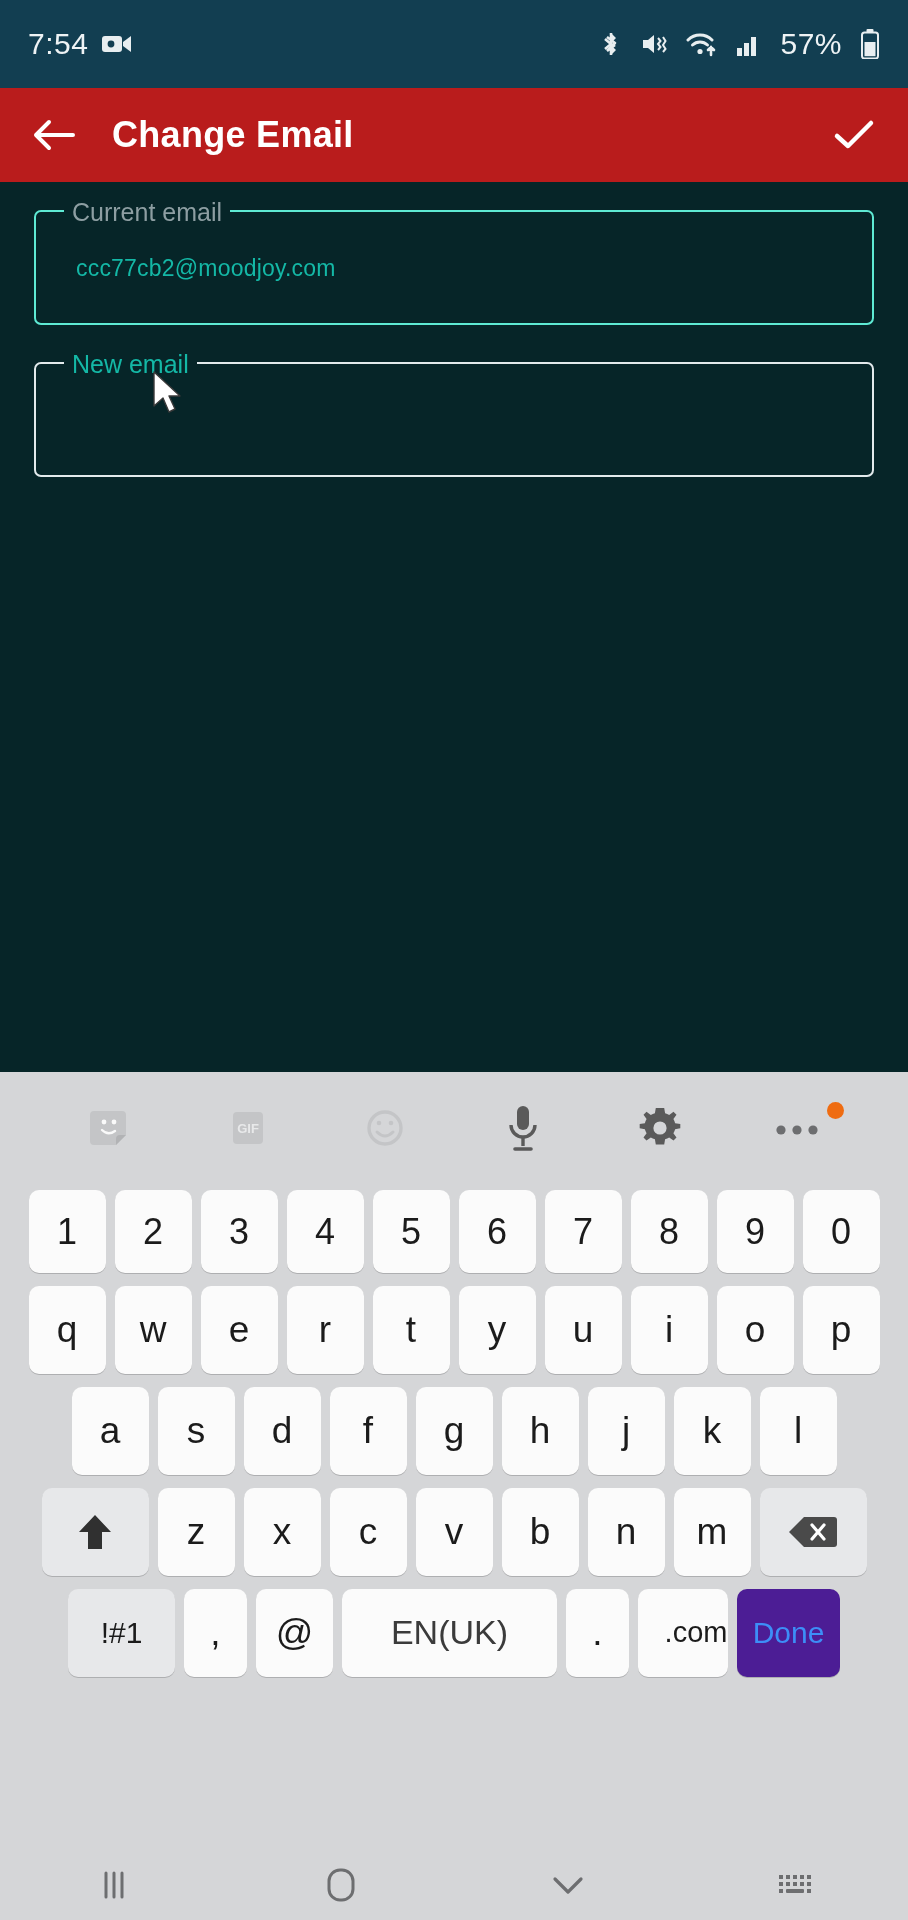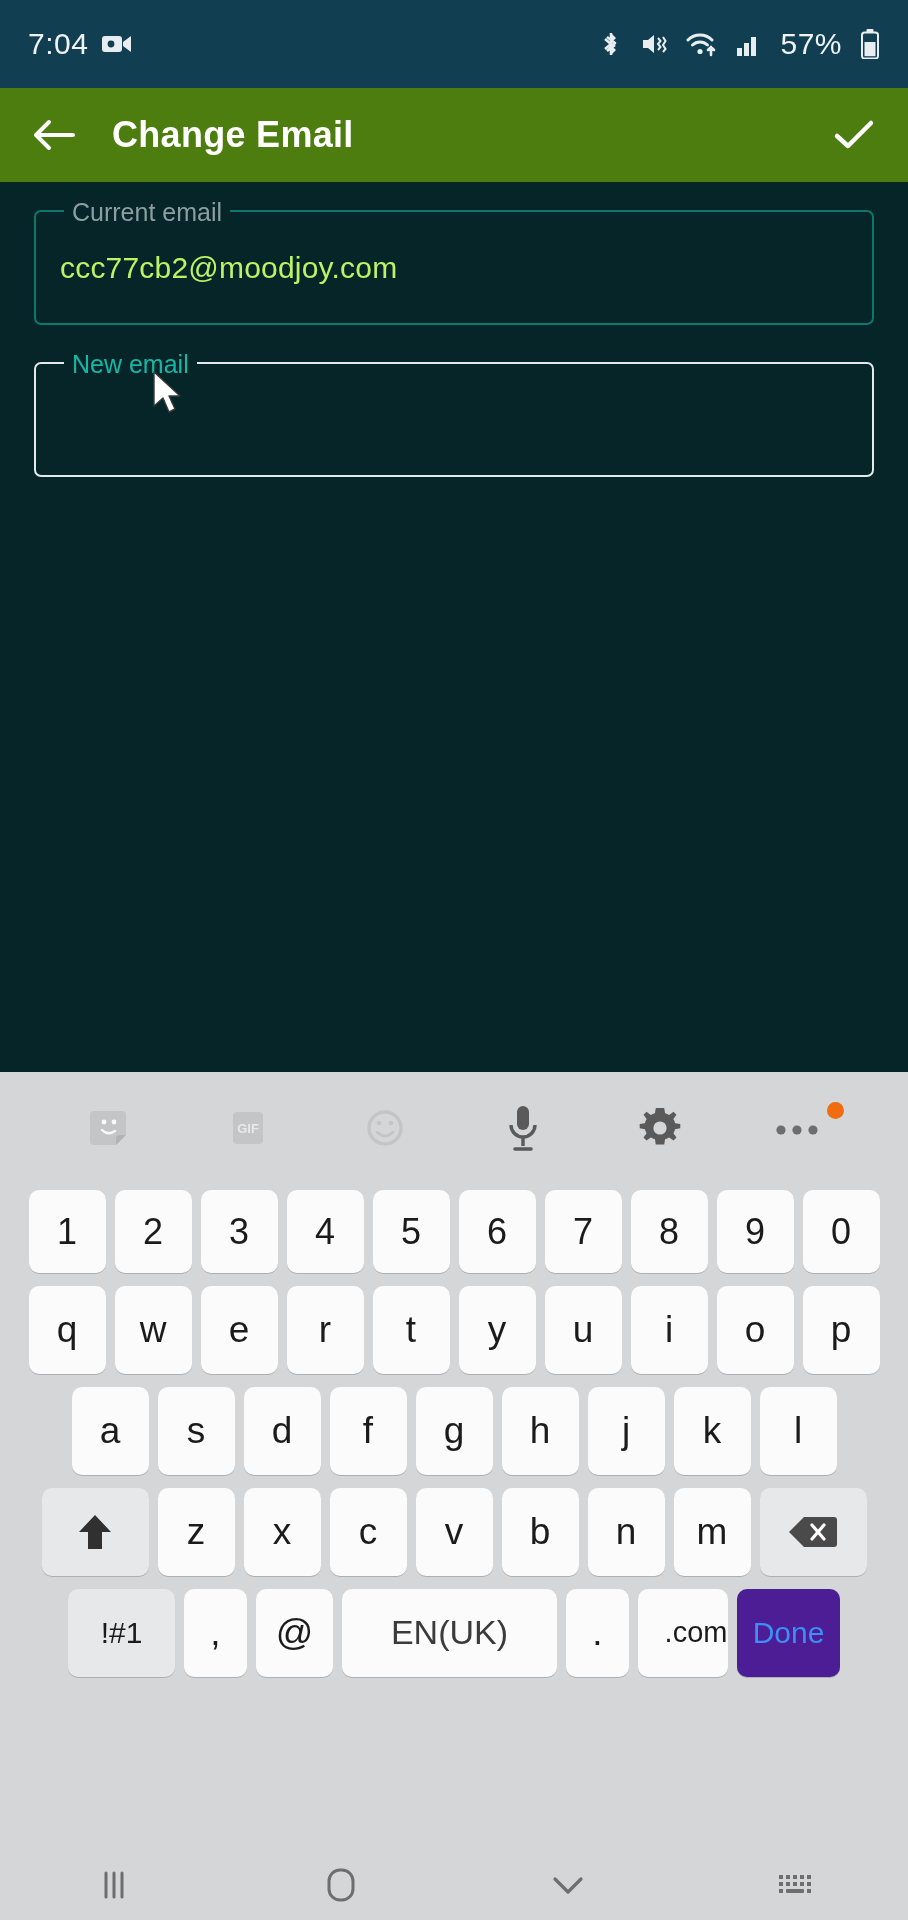--- a/index.html
+++ b/index.html
@@ -19,47 +19,47 @@
   }
   .sb-left { display: flex; align-items: center; gap: 14px; }
   .sb-time { font-size: 30px; letter-spacing: .5px; color: #eef3f5; }
   .sb-right { margin-left: auto; display: flex; align-items: center; gap: 18px; }
   .sb-pct { font-size: 30px; color: #eef3f5; letter-spacing: .5px; }
   .ico { display: inline-block; line-height: 0; }
 
   
   .appbar {
     position: absolute; top: 88px; left: 0; width: 908px; height: 94px;
-    background: #4d7c0f; display: flex; align-items: center; padding: 0 26px;
+    background: #b91c1c; display: flex; align-items: center; padding: 0 26px;
   }
   .back-btn { width: 56px; height: 56px; display: flex; align-items: center; justify-content: center; cursor: pointer; }
   .appbar-title {
     font-size: 36px; font-weight: bold; color: #ffffff;
     margin-left: 30px; letter-spacing: .3px;
   }
   .confirm-btn { margin-left: auto; width: 56px; height: 56px; display: flex; align-items: center; justify-content: center; cursor: pointer; }
 
   
   .content { position: absolute; top: 182px; left: 0; width: 908px; height: 890px; background: #062528; }
 
   .field { position: absolute; left: 34px; width: 840px; }
   .field .box {
     position: relative; width: 100%; height: 115px;
-    border: 2px solid #0f766e; border-radius: 7px; background: transparent;
+    border: 2px solid #5eead4; border-radius: 7px; background: transparent;
   }
   .field.focused .box { border-color: #e2eaec; }
   .field .legend {
     position: absolute; top: -15px; left: 28px; padding: 0 8px;
     background: #062528; font-size: 25px; line-height: 30px; white-space: nowrap;
   }
   .legend.dim { color: #8d9ea2; }
   .legend.accent { color: #14b8a6; }
   .field .value {
-    position: absolute; left: 24px; top: 50%; transform: translateY(-50%);
-    font-size: 30px; color: #bef264; letter-spacing: .2px;
+    position: absolute; left: 40px; top: 50%; transform: translateY(-50%);
+    font-size: 23px; color: #14b8a6; letter-spacing: .2px;
   }
   .field-current { top: 28px; }
   .field-new { top: 180px; }
 
   
   .cursor { position: absolute; left: 152px; top: 188px; pointer-events: none; }
 
   
   .keyboard {
     position: absolute; top: 1072px; left: 0; width: 908px; height: 778px;
@@ -102,21 +102,21 @@
   }
   .nav-btn { flex: 1; display: flex; align-items: center; justify-content: center; cursor: pointer; height: 100%; }
 </style>
 </head>
 <body>
 
 <div class="screen">
 
   <div class="statusbar">
     <div class="sb-left">
-      <span class="sb-time">7:04</span>
+      <span class="sb-time">7:54</span>
       <span class="ico">
         <svg width="30" height="22" viewBox="0 0 30 22">
           <rect x="0" y="3" width="20" height="16" rx="3" fill="#e8eef0"></rect>
           <path d="M21 9 L29 3 L29 19 L21 13 Z" fill="#e8eef0"></path>
           <circle cx="9" cy="11" r="3.4" fill="#123e51"></circle>
         </svg>
       </span>
     </div>
     <div class="sb-right">
       <span class="ico">

